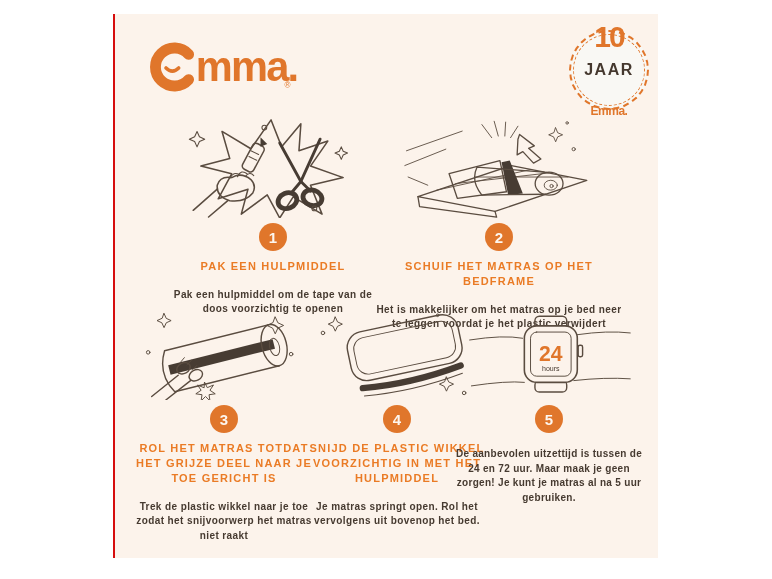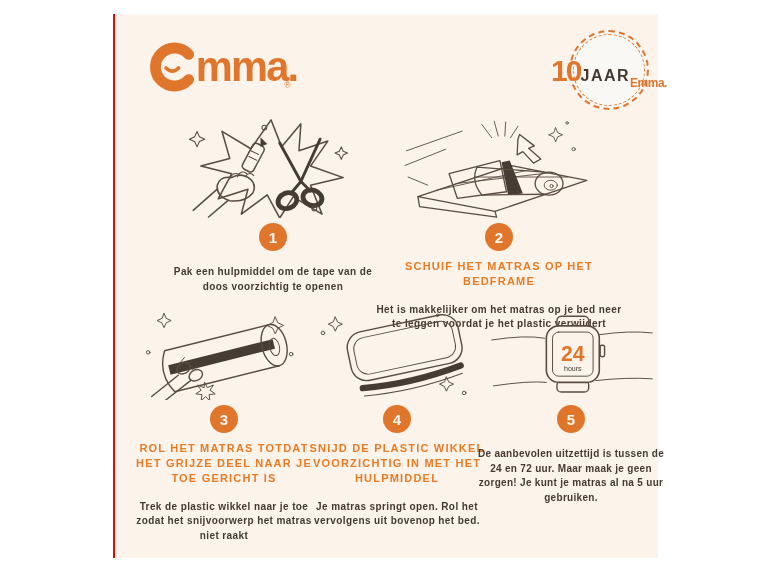--- a/index.html
+++ b/index.html
@@ -12,41 +12,41 @@
   html,body{margin:0;padding:0;background:#ffffff;}
   .stage{position:relative;width:772px;height:579px;background:#ffffff;overflow:hidden;
          font-family:"Liberation Sans", sans-serif;padding-left:19px;}
   .poster{position:absolute;left:113px;top:14px;width:545px;height:544px;
           background:var(--cream);border-left:2px solid #D60D0D;box-sizing:border-box;}
   
   .logo{position:absolute;left:32px;top:24px;width:152px;height:58px;}
   
   .badge{position:absolute;left:454px;top:16px;width:80px;height:80px;border-radius:50%;
          background:#F9F8F4;border:2px dashed var(--orange);box-sizing:border-box;
-         display:flex;flex-direction:row;align-items:center;justify-content:center;}
+         display:flex;flex-direction:column;align-items:center;justify-content:center;}
   .badge-inner{position:absolute;inset:2px;border:1px dashed var(--orange);border-radius:50%;}
   .badge-number{font-size:30px;font-weight:bold;color:var(--orange);line-height:0.85;
                 letter-spacing:-2px;margin-top:2px;}
   .badge-jaar{font-size:16px;font-weight:bold;color:#45382E;letter-spacing:1.5px;margin-top:11px;}
   .badge-brand{font-size:12px;font-weight:bold;color:var(--orange);letter-spacing:-0.5px;margin-top:25px;}
   
   .col{position:absolute;display:flex;flex-direction:column;align-items:center;text-align:center;}
   .illu{display:block;}
   .num{width:28px;height:28px;border-radius:50%;background:var(--orange);color:#FDF6EF;
        font-weight:bold;font-size:15px;display:flex;align-items:center;justify-content:center;
        margin-top:5px;flex:0 0 auto;}
   .title{color:var(--orange-text);font-weight:bold;font-size:11px;letter-spacing:1.2px;
          line-height:1.35;margin-top:8px;}
   .desc{color:var(--dark);font-weight:bold;font-size:10px;letter-spacing:0.4px;
         line-height:1.45;margin-top:14px;}
   #col1{left:38px;top:104px;width:240px;}
   #col2{left:256px;top:104px;width:256px;}
   #col3{left:14px;top:296px;width:190px;}
   #col4{left:187px;top:296px;width:190px;}
-  #col5{left:360px;top:296px;width:192px;}
+  #col5{left:338px;top:296px;width:192px;}
   #col1 .desc{max-width:215px;}
   #col2 .desc{max-width:250px;}
   #col3 .desc,#col4 .desc{max-width:182px;}
   #col5 .desc{max-width:192px;letter-spacing:0.3px;}
   svg .ln{fill:none;stroke:var(--stroke);stroke-width:1.6;stroke-linecap:round;stroke-linejoin:round;}
   svg .thin{stroke-width:1.1;}
   svg .dk{fill:#473C33;stroke:none;}
 </style>
 </head>
 <body>
@@ -89,20 +89,21 @@
           <path class="ln" d="M62,62 Q50,60 47,70 Q46,82 60,86 Q76,88 84,78 Q88,70 82,64 Q72,56 62,62 Z"></path>
           <path class="ln thin" d="M60,63 q4,-8 10,-4 M68,61 q4,-8 10,-3 M76,61 q5,-6 9,-1"></path>
           <path class="ln" d="M47,74 L22,96 M58,86 L38,103"></path>
         </g>
         <path class="ln thin" d="M26,14 l2.5,5.5 5.5,2.5 -5.5,2.5 -2.5,5.5 -2.5,-5.5 -5.5,-2.5 5.5,-2.5 Z"></path>
         <path class="ln thin" d="M176,30 l2,4.5 4.5,2 -4.5,2 -2,4.5 -2,-4.5 -4.5,-2 4.5,-2 Z"></path>
         <circle class="ln thin" cx="96" cy="10" r="2.5"></circle>
         <circle class="ln thin" cx="148" cy="94" r="2.5"></circle>
       </svg>
       <div class="num">1</div>
+      <div class="title">PAK EEN HULPMIDDEL</div>
       <div class="desc">Pak een hulpmiddel om de tape van de doos voorzichtig te openen</div>
     </div>
 
     <div class="col" id="col2">
       <svg class="illu" width="235" height="100" viewBox="0 0 235 122">
         <path class="ln thin" d="M4,40 L72,16 M2,58 L52,38 M30,82 L6,72"></path>
         <path class="ln thin" d="M108,24 L96,8 M116,22 L111,4 M124,22 L125,5 M131,24 L140,10"></path>
         <g>
           <path class="ln" d="M18,96 L132,58 L224,76 L112,114 Z"></path>
           <path class="ln thin" d="M41,88 L155,63 M64,80 L178,67 M87,72 L201,72"></path>

